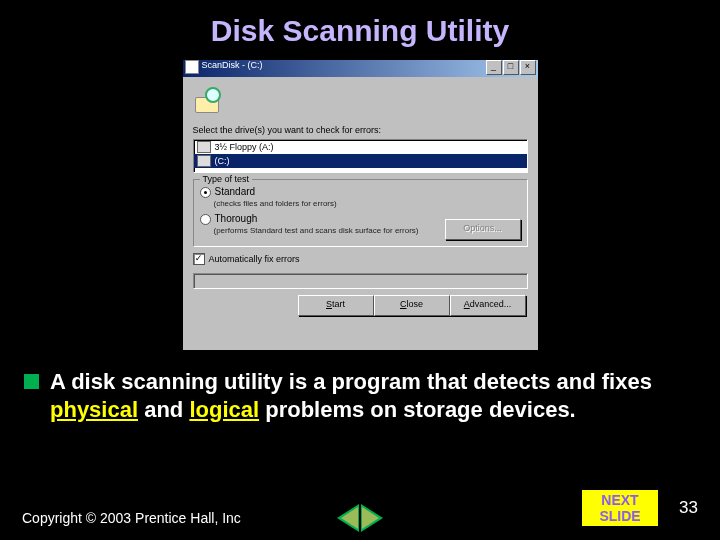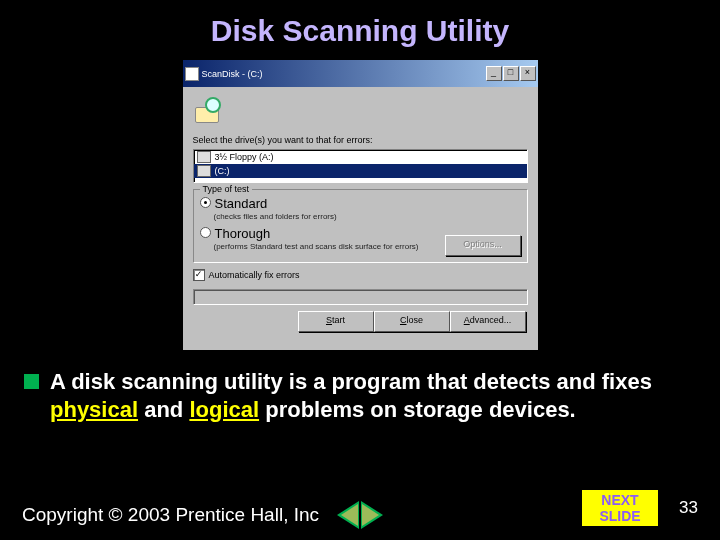--- a/index.html
+++ b/index.html
@@ -25,24 +25,23 @@
   }
   .screenshot {
     width: 355px;
     height: 290px;
     margin: 12px auto 0 auto;
     background: #c0c0c0;
     position: relative;
     font-family: Tahoma, Arial, sans-serif;
   }
   .titlebar {
-    height: 27px;
+    height: 17px;
     background: linear-gradient(to right, #0a246a, #a6caf0);
     display: flex;
-    align-items: center;
     padding: 0 2px;
     font-size: 9px;
     color: #fff;
   }
   .titlebar .icon {
     width: 12px;
     height: 12px;
     background: #fff;
     margin-right: 3px;
     display: inline-block;
@@ -151,21 +150,21 @@
     flex-shrink: 0;
   }
   .radio.checked::after {
     content: '';
     width: 3px; height: 3px;
     background: #000;
     border-radius: 50%;
     position: absolute;
     top: 3px; left: 3px;
   }
-  .radio-text { font-size: 13px; }
+  .radio-text { font-size: 10px; }
   .radio-desc {
     font-size: 8px;
     color: #222;
     margin-left: 14px;
     margin-bottom: 4px;
     line-height: 1.1;
   }
   .options-btn {
     position: absolute;
     right: 6px;
@@ -242,21 +241,21 @@
     position: absolute;
     bottom: 14px;
     left: 0;
     right: 0;
     display: flex;
     align-items: center;
     padding: 0 22px;
   }
   .copyright {
     color: #fff;
-    font-size: 19px;
+    font-size: 14px;
   }
   .nav-arrows {
     margin-left: auto;
     margin-right: 0;
     position: absolute;
     left: 50%;
     transform: translateX(-50%);
     display: flex;
     gap: 2px;
   }
@@ -329,21 +328,21 @@
       <span class="win-btn">□</span>
       <span class="win-btn">×</span>
     </div>
     <div class="dlg-body">
       <div class="dlg-row">
         <div class="big-icon">
           <div class="disk"></div>
           <div class="glass"></div>
         </div>
       </div>
-      <div class="prompt">Select the drive(s) you want to that for errors:</div>
+      <div class="prompt">Select the drive(s) you want to check for errors:</div>
       <div class="listbox">
         <div class="list-item">
           <span class="drive-icon"></span>
           <span>3½ Floppy (A:)</span>
         </div>
         <div class="list-item sel">
           <span class="drive-icon"></span>
           <span>(C:)</span>
         </div>
       </div>

